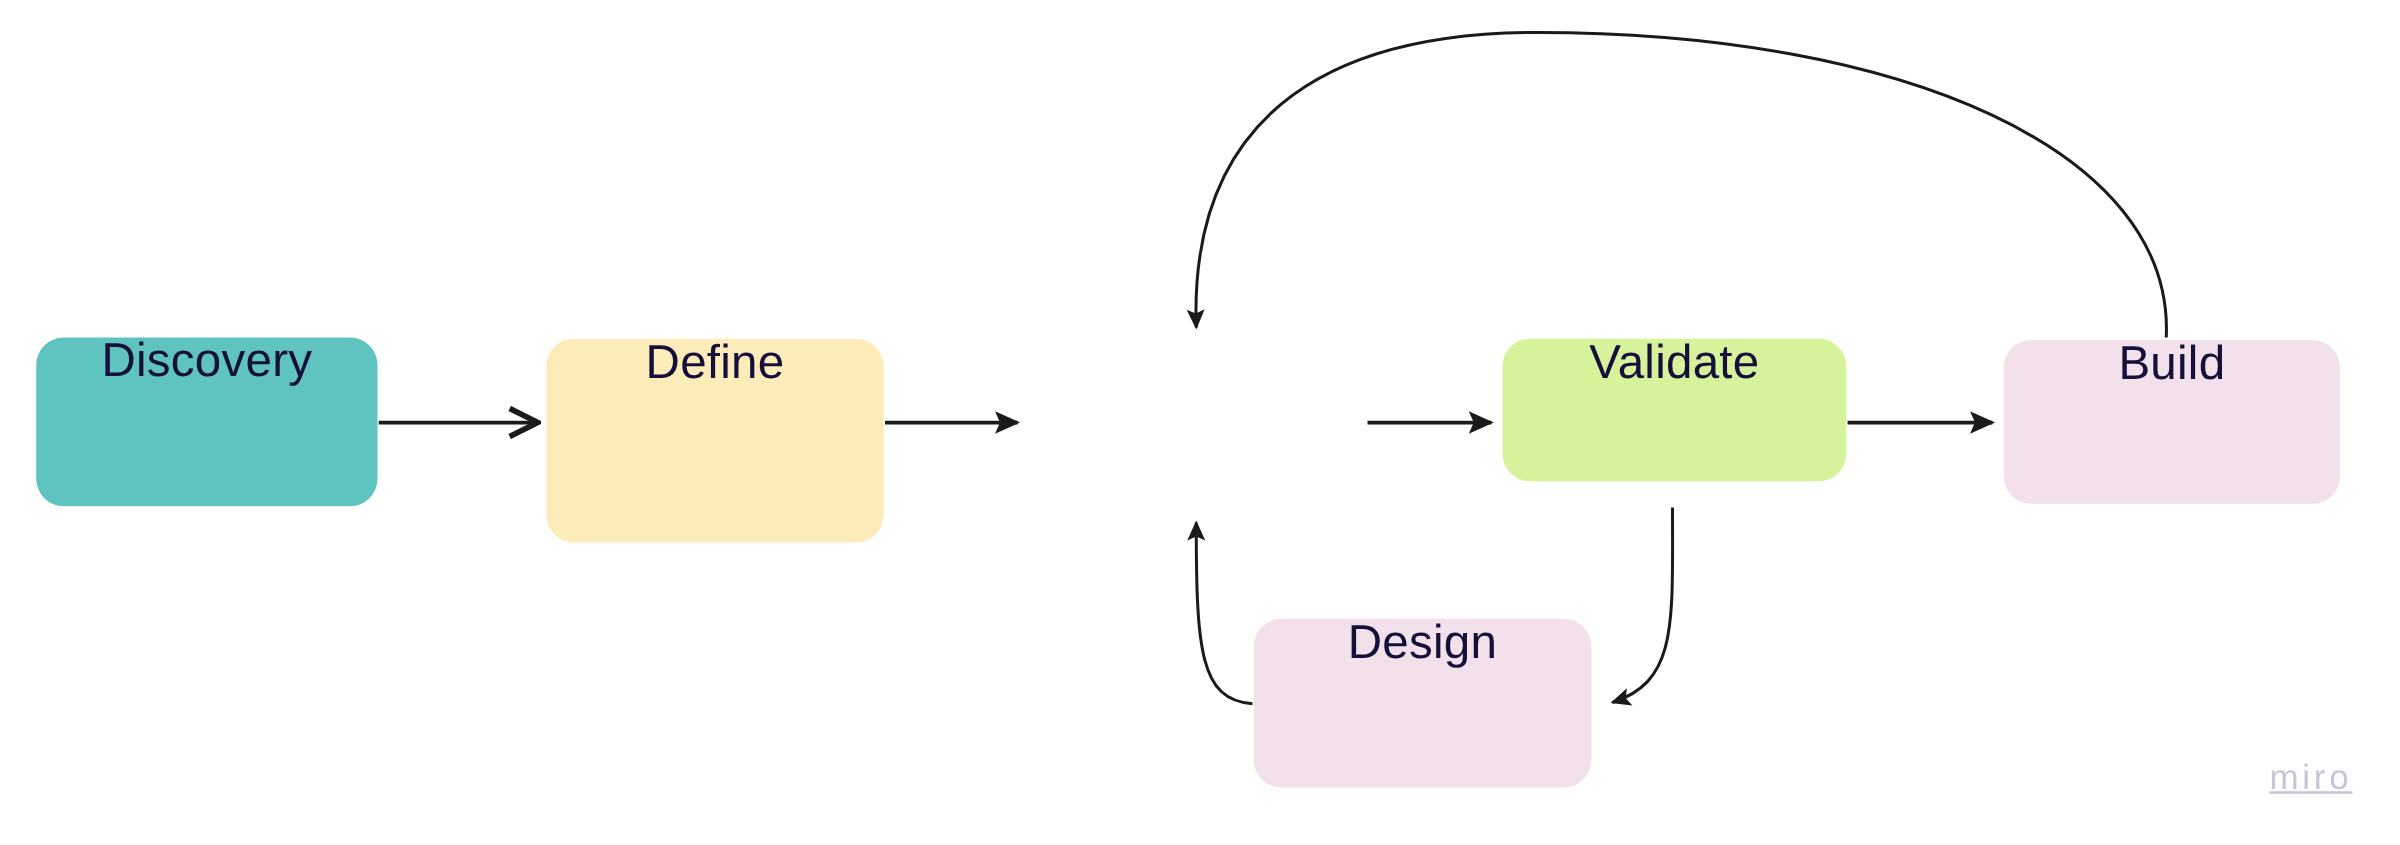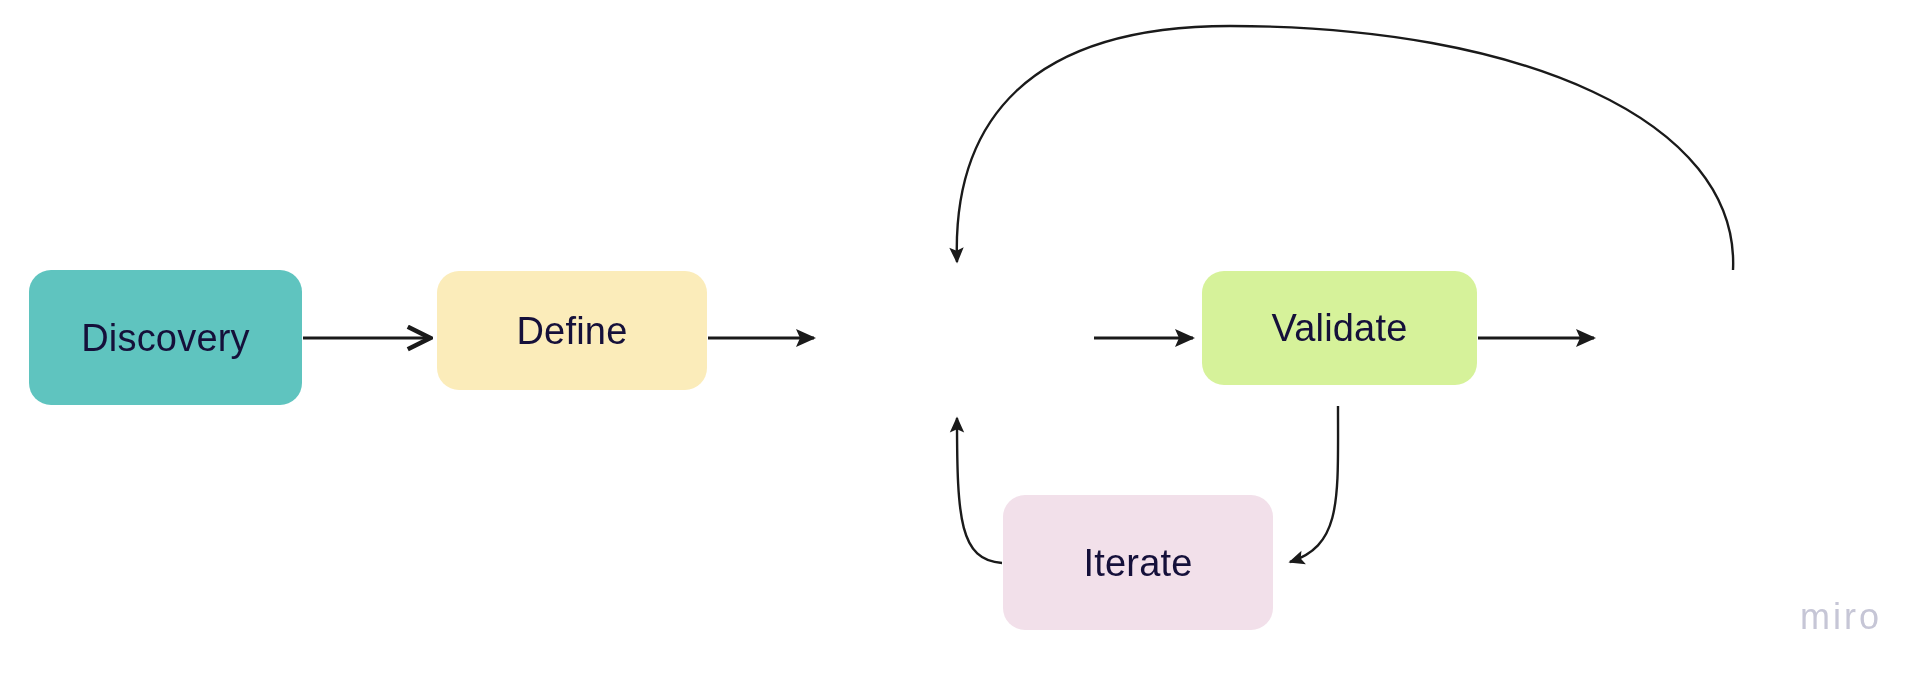--- a/index.html
+++ b/index.html
@@ -15,21 +15,21 @@
     width: 1920px;
     height: 676px;
     background: #ffffff;
     overflow: hidden;
   }
   .node {
     position: absolute;
     box-sizing: border-box;
     border-radius: 22px;
     display: flex;
-    align-items: center;
+    align-items: flex-start;
     justify-content: center;
     color: #15103a;
     font-size: 38px;
     font-weight: 400;
     letter-spacing: 0.2px;
     font-family: "Liberation Sans", sans-serif;
     user-select: none;
   }
   .node-label {
     pointer-events: none;
@@ -48,25 +48,26 @@
     stroke: #1a1a1a;
     stroke-width: 3;
   }
   .conn-path.thin {
     stroke-width: 2.4;
   }
   .watermark {
     position: absolute;
     right: 38px;
     bottom: 38px;
-    font-size: 36px;
+    font-size: 28px;
     letter-spacing: 3px;
     color: #c6c6d6;
     font-family: "Liberation Sans", sans-serif;
     user-select: none;
+    text-decoration: underline;
   }
 </style>
 </head>
 <body>
 
 <div id="canvas">
 
   <svg id="connectors" viewBox="0 0 1920 676" width="1920" height="676" xmlns="http://www.w3.org/2000/svg">
     <defs>
       <marker id="arrow-right" viewBox="0 0 12 12" refX="10" refY="6" markerWidth="9" markerHeight="9" orient="auto-start-reverse">
@@ -89,29 +90,32 @@
 
     <path class="conn-path thin" d="M 1338 406 C 1338 500 1342 545 1290 562" marker-end="url(#arrow-solid)"></path>
 
     <path class="conn-path thin" d="M 1002 563 C 960 560 957 520 957 418" marker-end="url(#arrow-solid)"></path>
   </svg>
 
   <div class="node" style="left:29px; top:270px; width:273px; height:135px; background:#5fc4bf;">
     <span class="node-label">Discovery</span>
   </div>
 
-  <div class="node" style="left:437px; top:271px; width:270px; height:119px; background:#fbecba;">
+  <div class="node" style="left:437px; top:271px; width:270px; height:163px; background:#fbecba;">
     <span class="node-label">Define</span>
   </div>
 
 
   <div class="node" style="left:1202px; top:271px; width:275px; height:114px; background:#d6f29a;">
     <span class="node-label">Validate</span>
   </div>
 
+  <div class="node" style="left:1603px; top:272px; width:269px; height:131px; background:#f2e0ea;">
+    <span class="node-label">Build</span>
+  </div>
 
   <div class="node" style="left:1003px; top:495px; width:270px; height:135px; background:#f2e0ea;">
-    <span class="node-label">Iterate</span>
+    <span class="node-label">Design</span>
   </div>
 
   <div class="watermark">miro</div>
 
 </div>
 
 </body></html>

